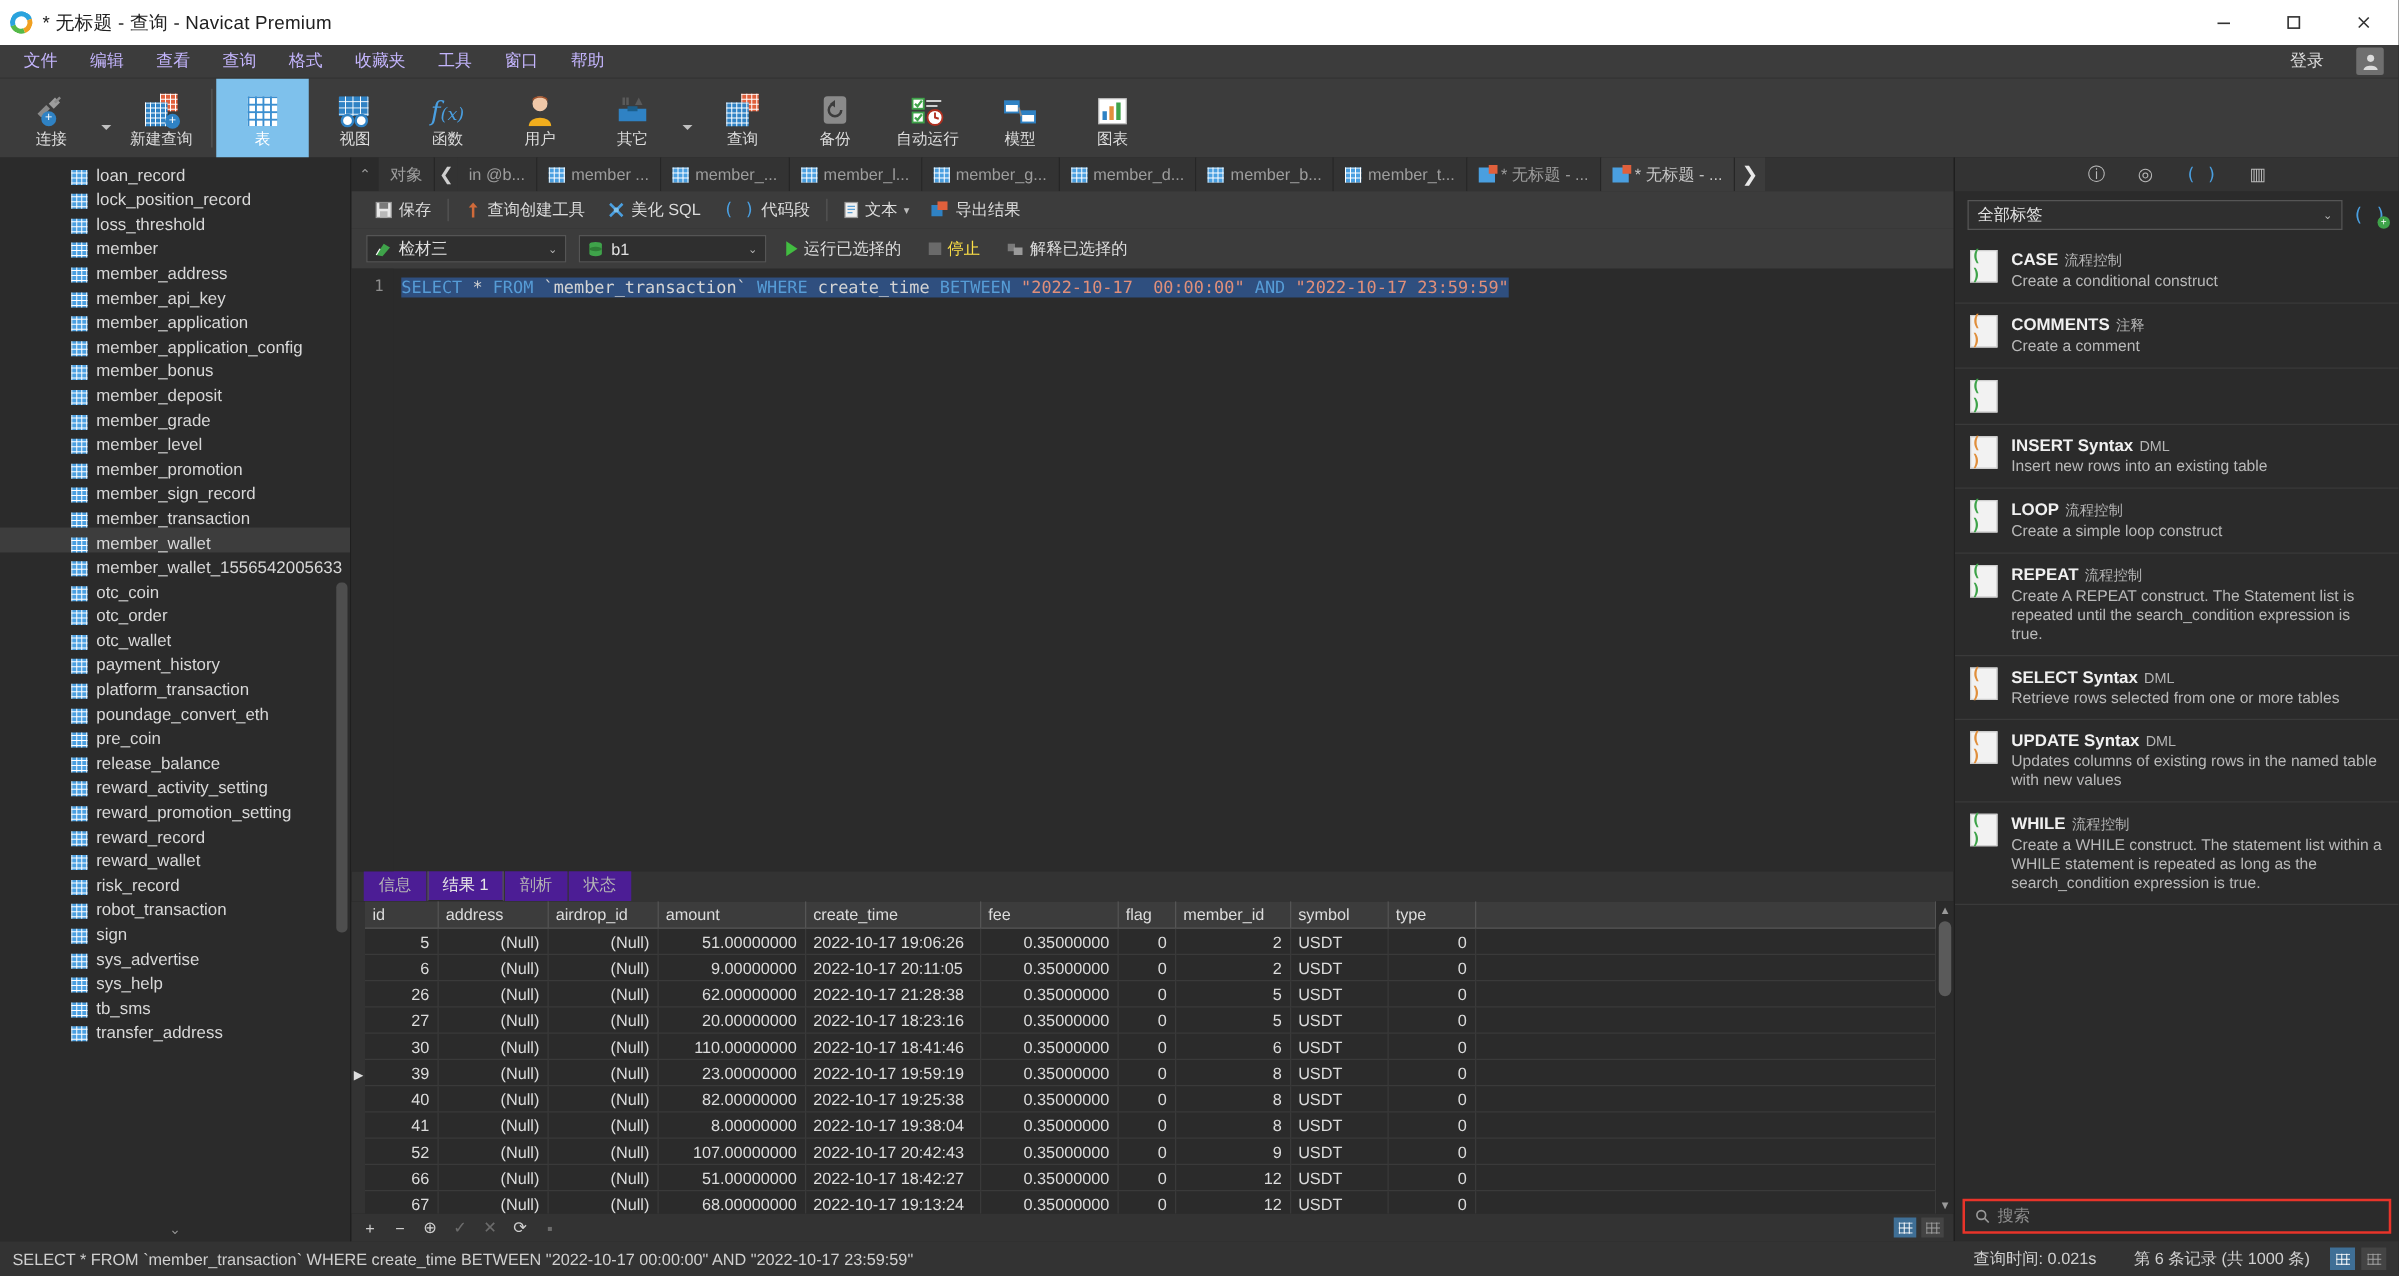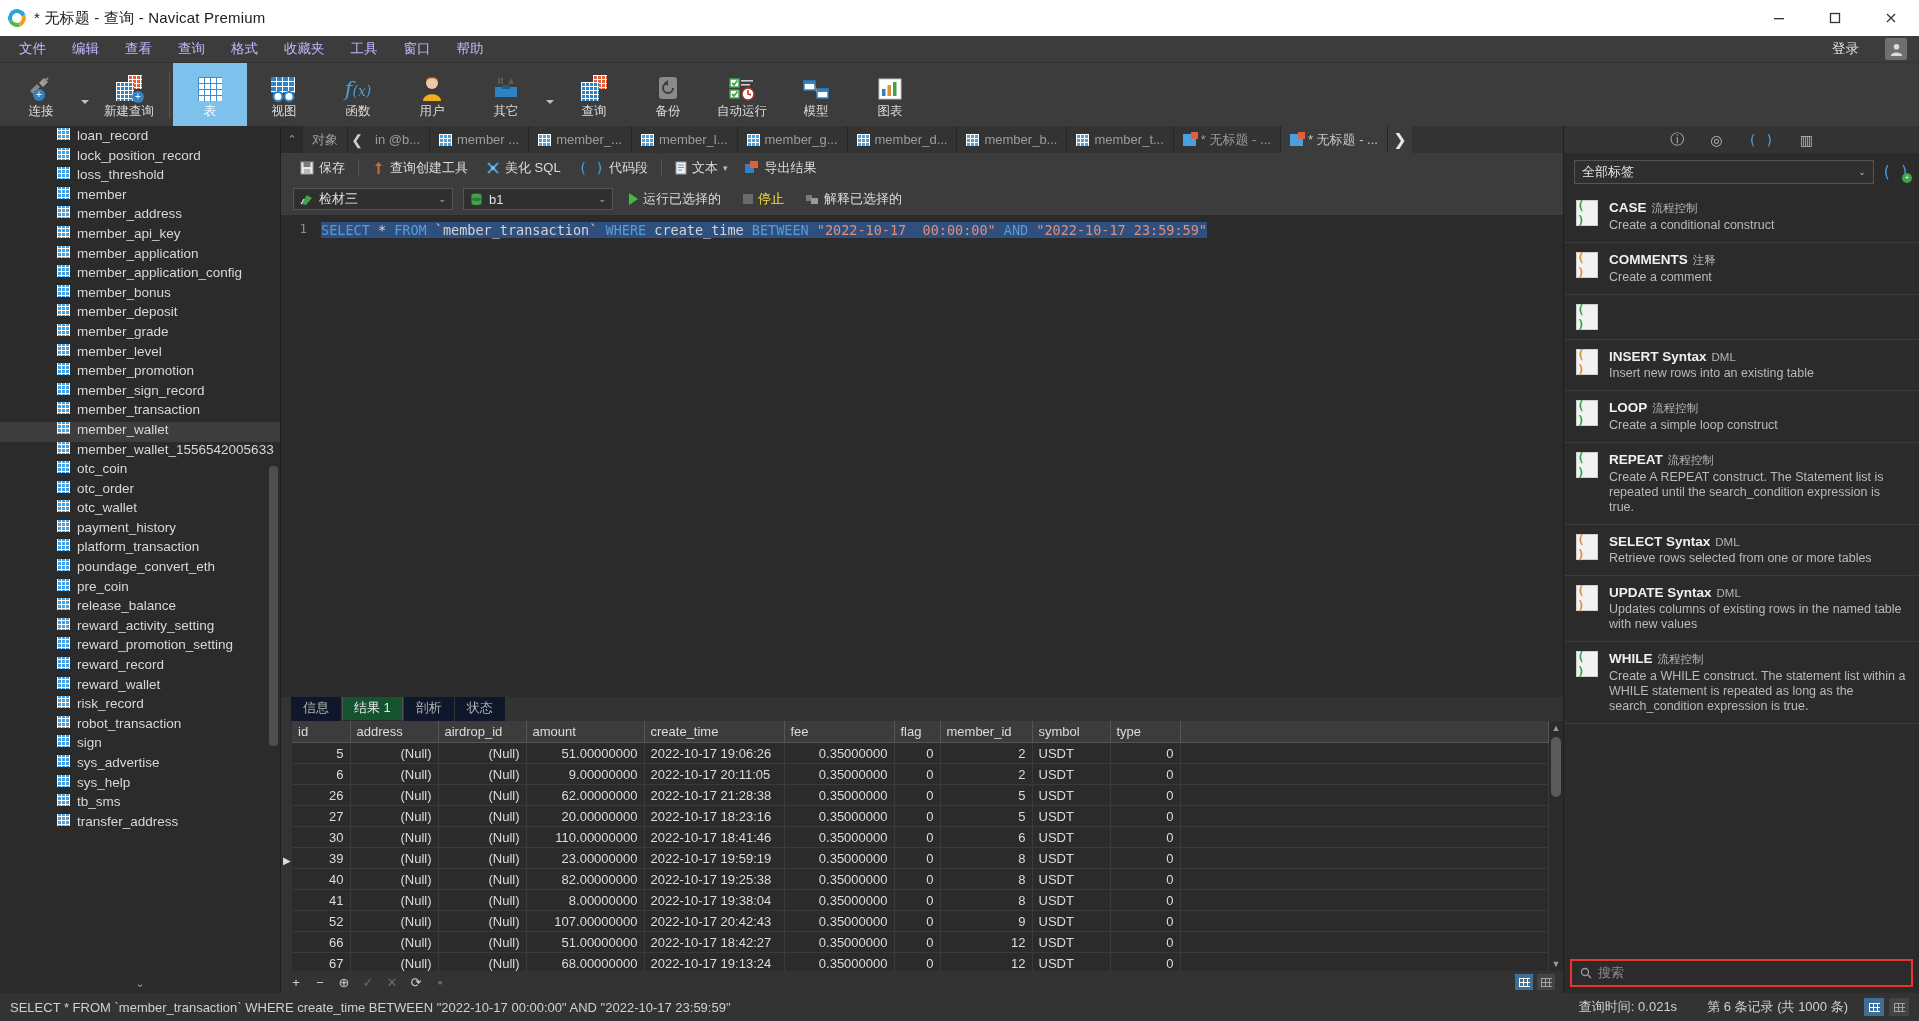--- a/index.html
+++ b/index.html
@@ -76,21 +76,21 @@
   .body { flex: 1; display: flex; min-height: 0; }
 
   
   .sidebar {
     width: 281px; background: #2b2b2b; flex: 0 0 281px;
     display: flex; flex-direction: column; position: relative; overflow: hidden;
     border-right: 1px solid #1f1f1f;
   }
   .tree { flex: 1; overflow: hidden; padding-top: 2px; position: relative; }
   .tree-row {
-    height: 19.6px; display: flex; align-items: flex-start; gap: 7px;
+    height: 19.6px; display: flex; align-items: flex-end; gap: 7px;
     padding-left: 57px; font-size: 13.5px; color: #d8d8d8; white-space: nowrap;
   }
   .tree-row.sel { background: #3d3d3d; }
   .tree-row .tbl-ico {
     width: 13px; height: 12px; flex: 0 0 13px; background: #4a9fe0;
     background-image: linear-gradient(#fff .8px, transparent .8px), linear-gradient(90deg,#fff .8px, transparent .8px);
     background-size: 4px 4px; background-position: 0 2px;
   }
   .sb-scroll { position: absolute; right: 2px; width: 9px; background: #4e4e4e; border-radius: 4px; }
   .sb-collapse { height: 20px; display:flex;align-items:center;justify-content:center;color:#999;font-size:11px;}
@@ -135,22 +135,22 @@
 
   
   .editor { flex: 1 1 auto; background:#2b2b2b; display:flex; min-height:0; position:relative;}
   .gutter{width:34px;background:#2b2b2b;color:#8e8e8e;font-family:"DejaVu Sans Mono",monospace;font-size:12.5px;text-align:right;padding:6px 8px 0 0;flex:0 0 34px;}
   .code{flex:1;padding:6px 0 0 6px;font-family:"DejaVu Sans Mono","Liberation Mono",monospace;font-size:13.5px;line-height:18px;white-space:pre;overflow:hidden;}
   .code .sel{background:#2f4f7f;}
   .kw{color:#569cd6;} .ident{color:#d4d4d4;} .str{color:#e08f7a;}
 
   
   .restabs{height:24px;background:#333;display:flex;align-items:flex-end;padding-left:10px;gap:1px;flex:0 0 24px;}
-  .rtab{padding:3px 11px;font-size:13px;color:#b5b5b5;background:#0f172a;border:1px solid transparent;}
-  .rtab.active{background:#14532d;color:#e6e6e6;border-color:#555 #555 #2b2b2b;}
+  .rtab{padding:3px 11px;font-size:13px;color:#b5b5b5;background:#4c1d95;border:1px solid transparent;}
+  .rtab.active{background:#4c1d95;color:#e6e6e6;border-color:#555 #555 #2b2b2b;}
   .gridwrap{flex:0 0 272px;display:flex;flex-direction:column;background:#2b2b2b;min-height:0;}
   .grid{flex:1;display:flex;min-height:0;overflow:hidden;}
   .grid-marker{width:11px;background:#333;flex:0 0 11px;position:relative;}
   .grid-marker .arrow{position:absolute;left:2px;color:#ddd;font-size:10px;}
   table.rs{border-collapse:collapse;width:100%;font-size:13px;table-layout:fixed;}
   table.rs th{
     background:#3c3c3c;color:#dcdcdc;font-weight:normal;text-align:left;
     padding:3px 6px;border-right:1px solid #555;border-bottom:1px solid #555;height:21px;
   }
   table.rs td{

